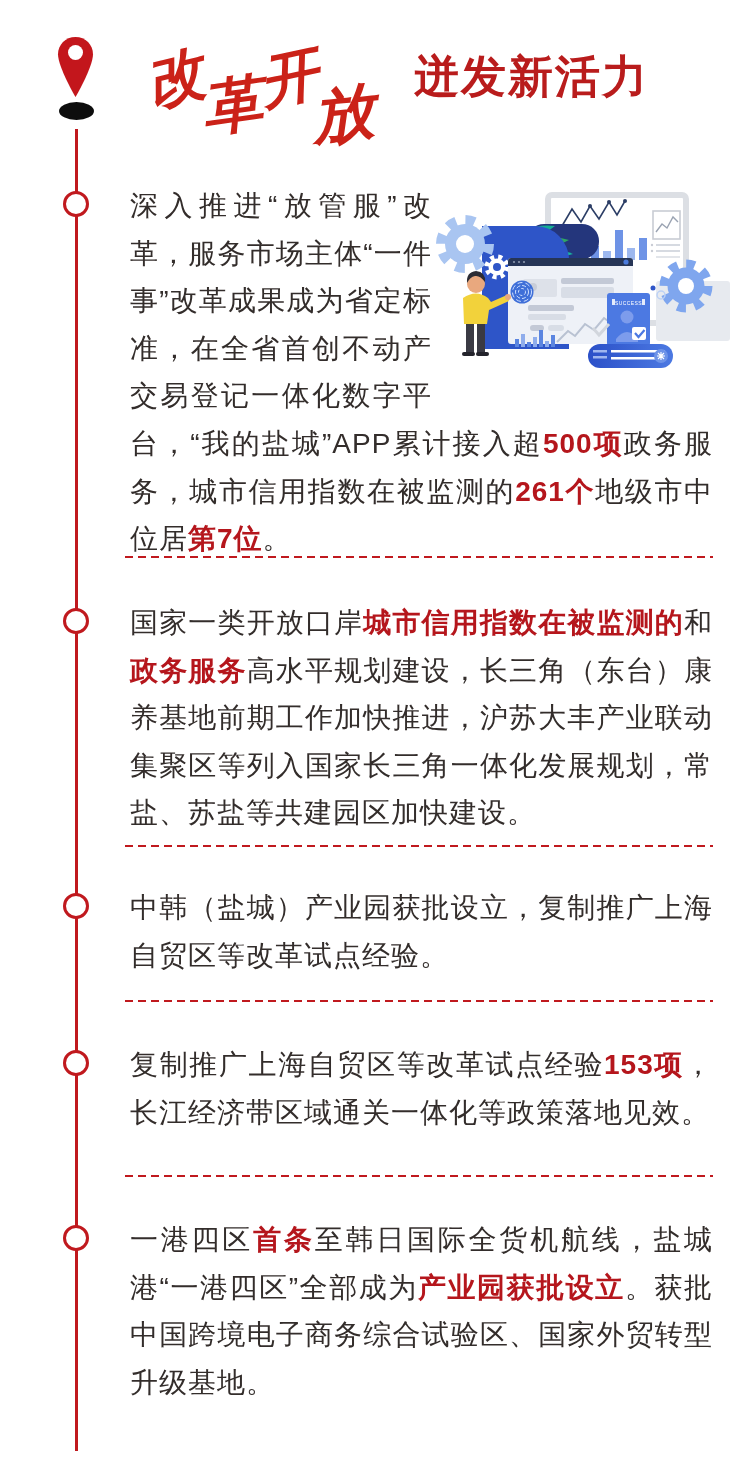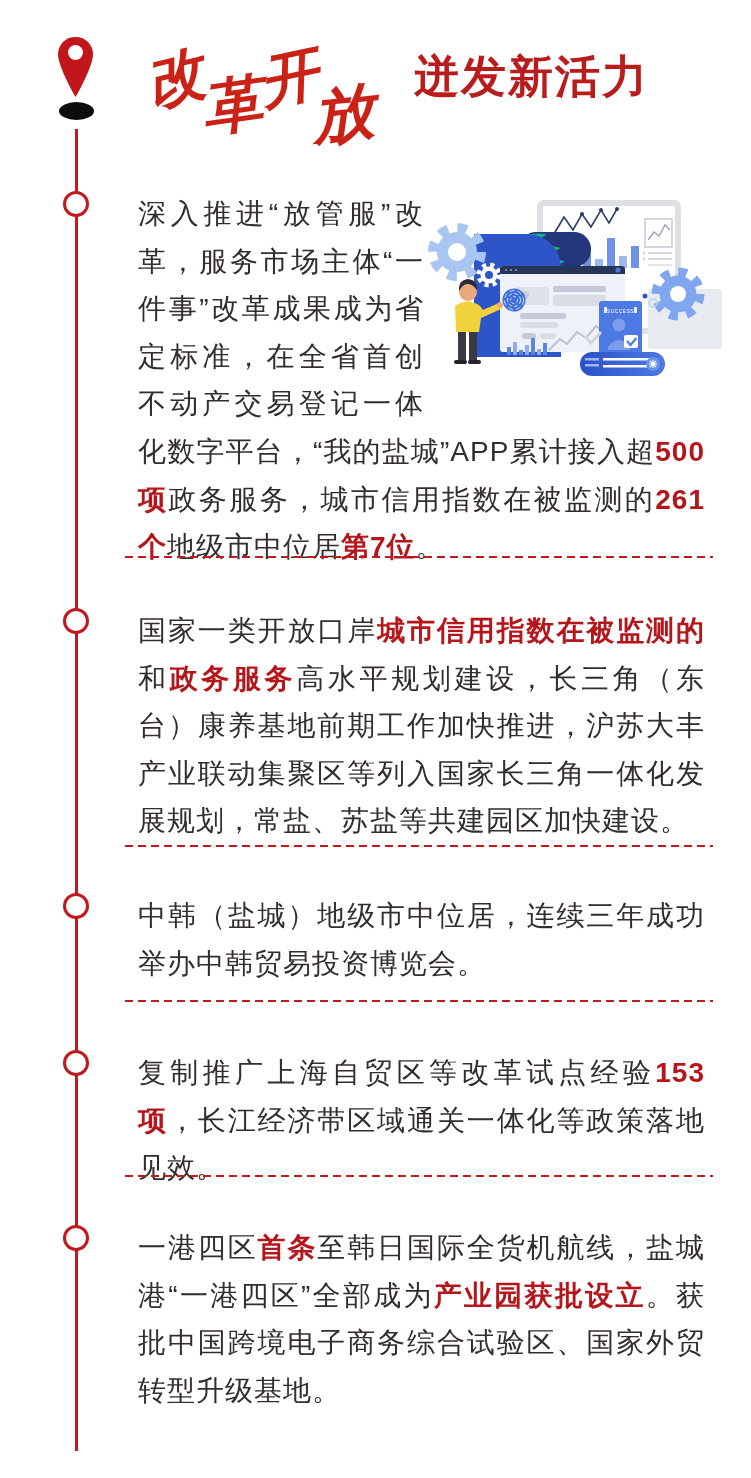--- a/index.html
+++ b/index.html
@@ -25,21 +25,21 @@
   .rail{position:absolute;left:75px;top:129px;width:3px;height:1322px;background:#C0191E;}
   .node{
     position:absolute;left:-67px;top:9px;width:20px;height:20px;background:#ffffff;
     border:3px solid #C0191E;border-radius:50%;
   }
   .sec{
     position:absolute;left:130px;width:583px;
     font-size:28px;line-height:47.6px;letter-spacing:1px;color:#332D2B;
     text-align:justify;text-justify:inter-character;
   }
-  .sec p{margin:8px;}
+  .sec p{margin:0;}
   .hl{color:#B5161C;font-weight:bold;}
   .sep{
     position:absolute;left:125px;width:588px;height:2px;
     background:repeating-linear-gradient(90deg,#C0191E 0 8px,transparent 8px 13px);
   }
   .s1{top:182px;} .s2{top:599px;} .s3{top:884px;} .s4{top:1041px;} .s5{top:1216px;}
   .sepA{top:556px;} .sepB{top:845px;} .sepC{top:1000px;} .sepD{top:1175px;}
   
   .illu{
     float:right;width:277px;height:236px;position:relative;
@@ -216,21 +216,21 @@
 
 <section class="sec s2">
   <div class="node"></div>
   <p><span>国家一类开放口岸</span><span class="hl">城市信用指数在被监测的</span><span>和</span><span class="hl">政务服务</span><span>高水平规划建设，长三角（东台）康养基地前期工作加快推进，沪苏大丰产业联动集聚区等列入国家长三角一体化发展规划，常盐、苏盐等共建园区加快建设。</span></p>
 </section>
 
 <div class="sep sepB"></div>
 
 <section class="sec s3">
   <div class="node"></div>
-  <p><span>中韩（盐城）地级市中位居，连续三年成功举办中韩贸易投资博览会。</span></p>
+  <p><span>中韩（盐城）产业园获批设立，复制推广上海自贸区等改革试点经验。</span></p>
 </section>
 
 <div class="sep sepC"></div>
 
 <section class="sec s4">
   <div class="node"></div>
   <p><span>复制推广上海自贸区等改革试点经验</span><span class="hl">153项</span><span>，长江经济带区域通关一体化等政策落地见效。</span></p>
 </section>
 
 <div class="sep sepD"></div>

